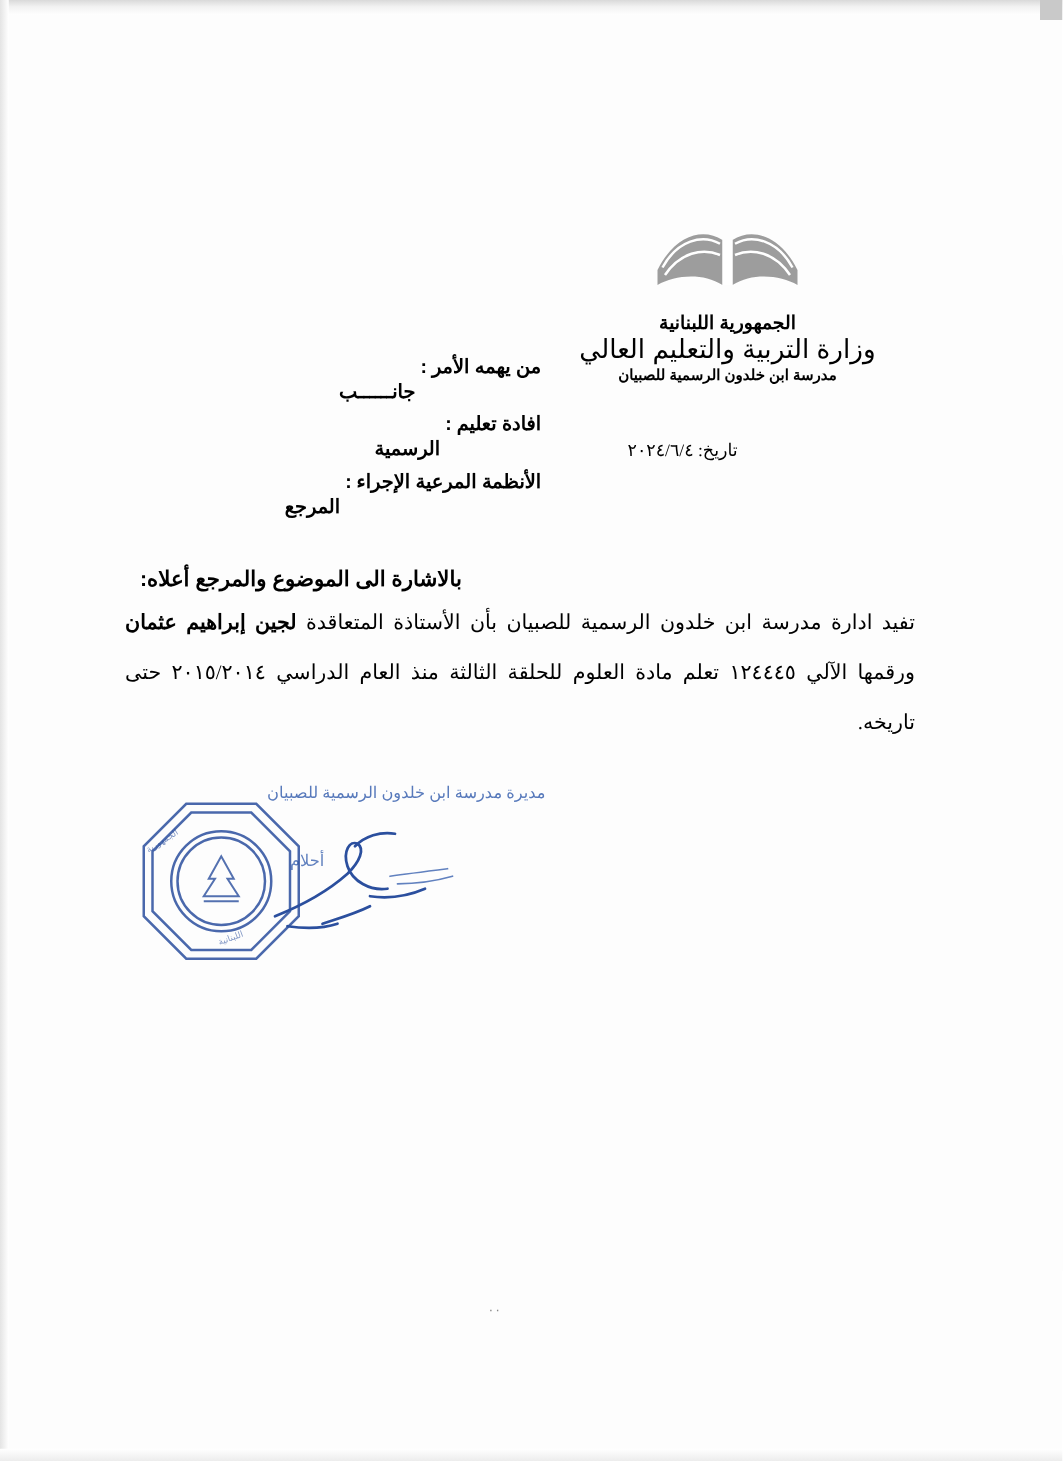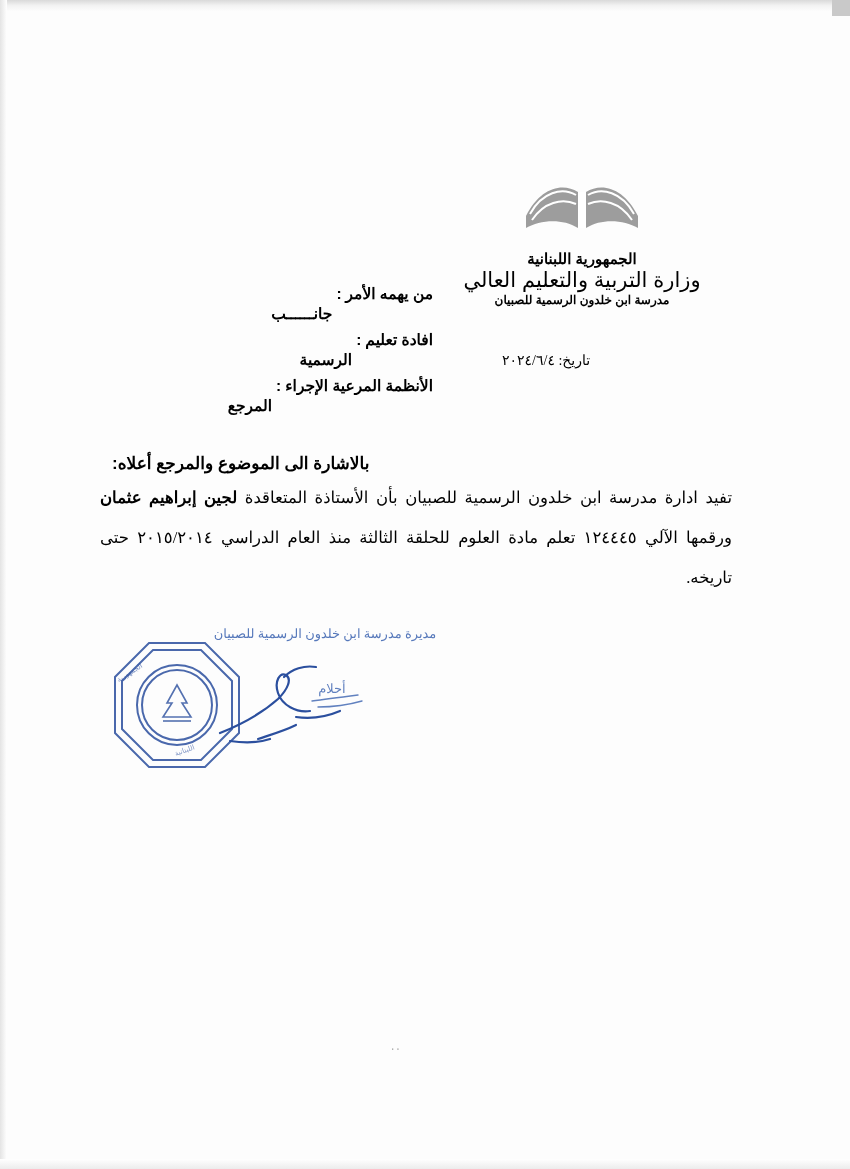--- a/index.html
+++ b/index.html
@@ -169,21 +169,21 @@
     font-size: 13px;
     line-height: 18px;
     color: #3b63b0;
     opacity: 0.85;
   }
   .sig-name {
     position: absolute;
     top: 56px;
     right: 8px;
     width: 200px;
-    text-align: center;
+    text-align: left;
     font-family: "Liberation Serif", serif;
     font-size: 13px;
     color: #3b63b0;
     opacity: 0.8;
   }
   .sig-scribble {
     position: absolute;
     top: 30px;
     right: 60px;
     width: 180px;

